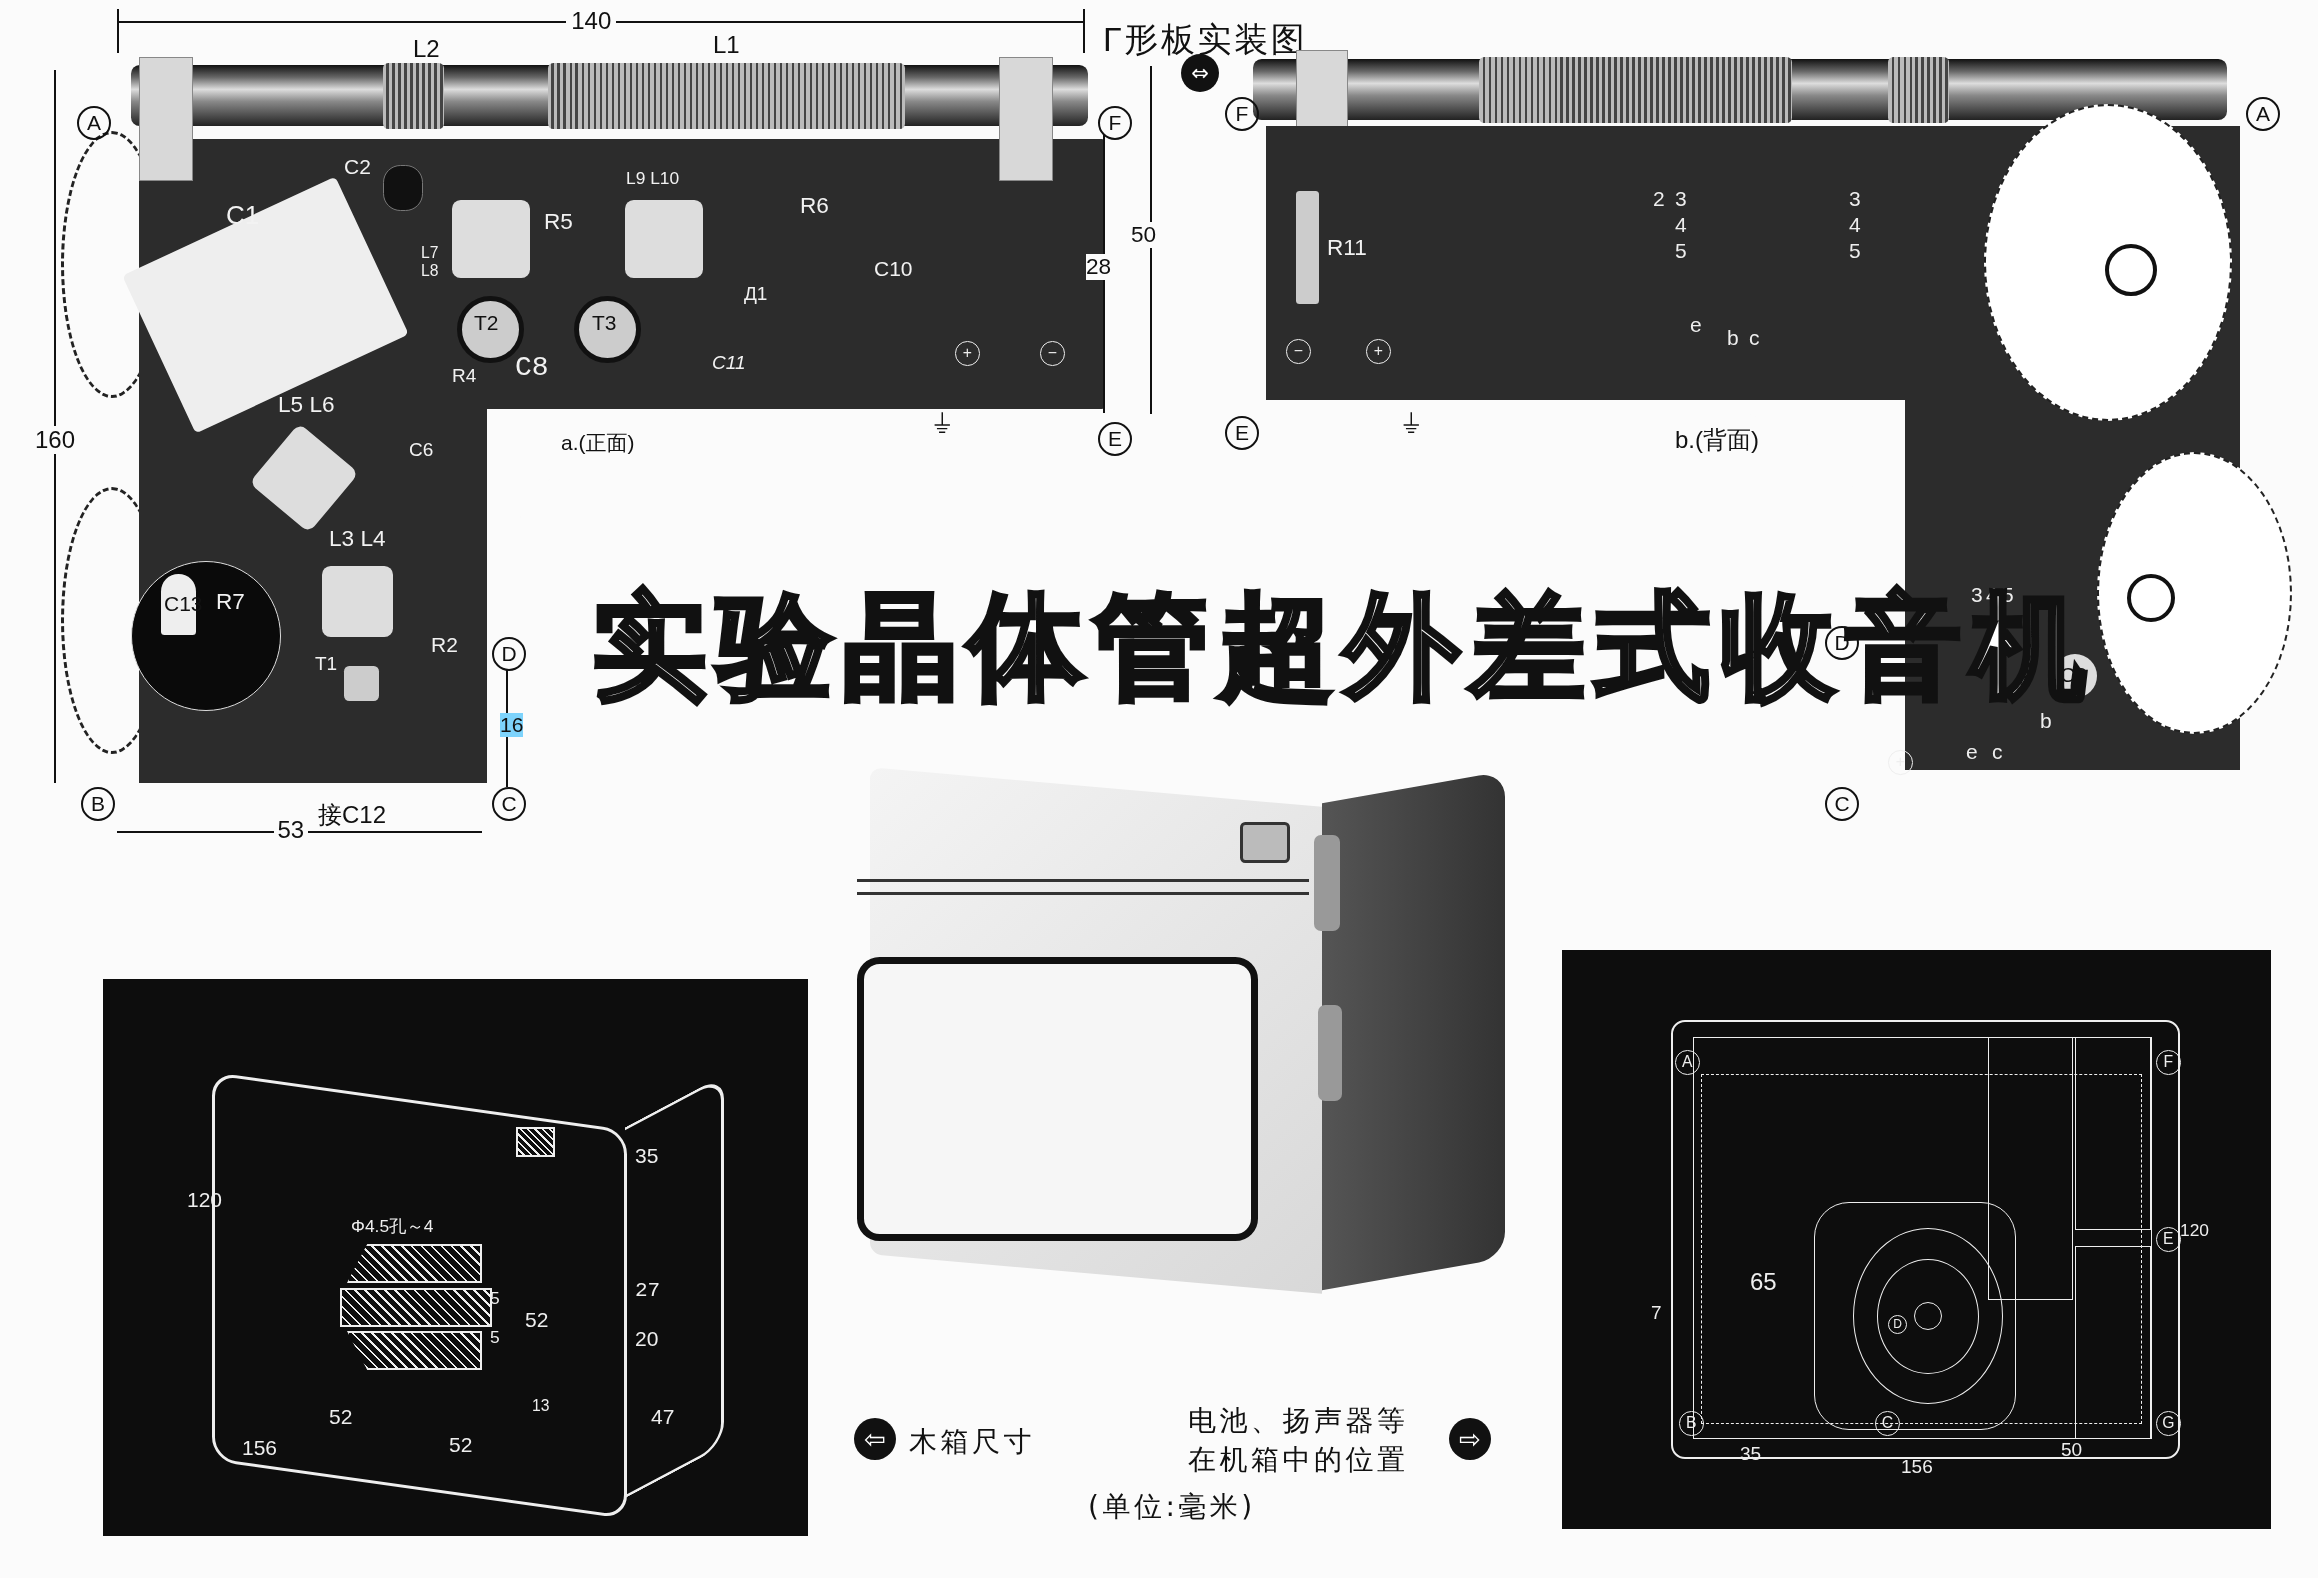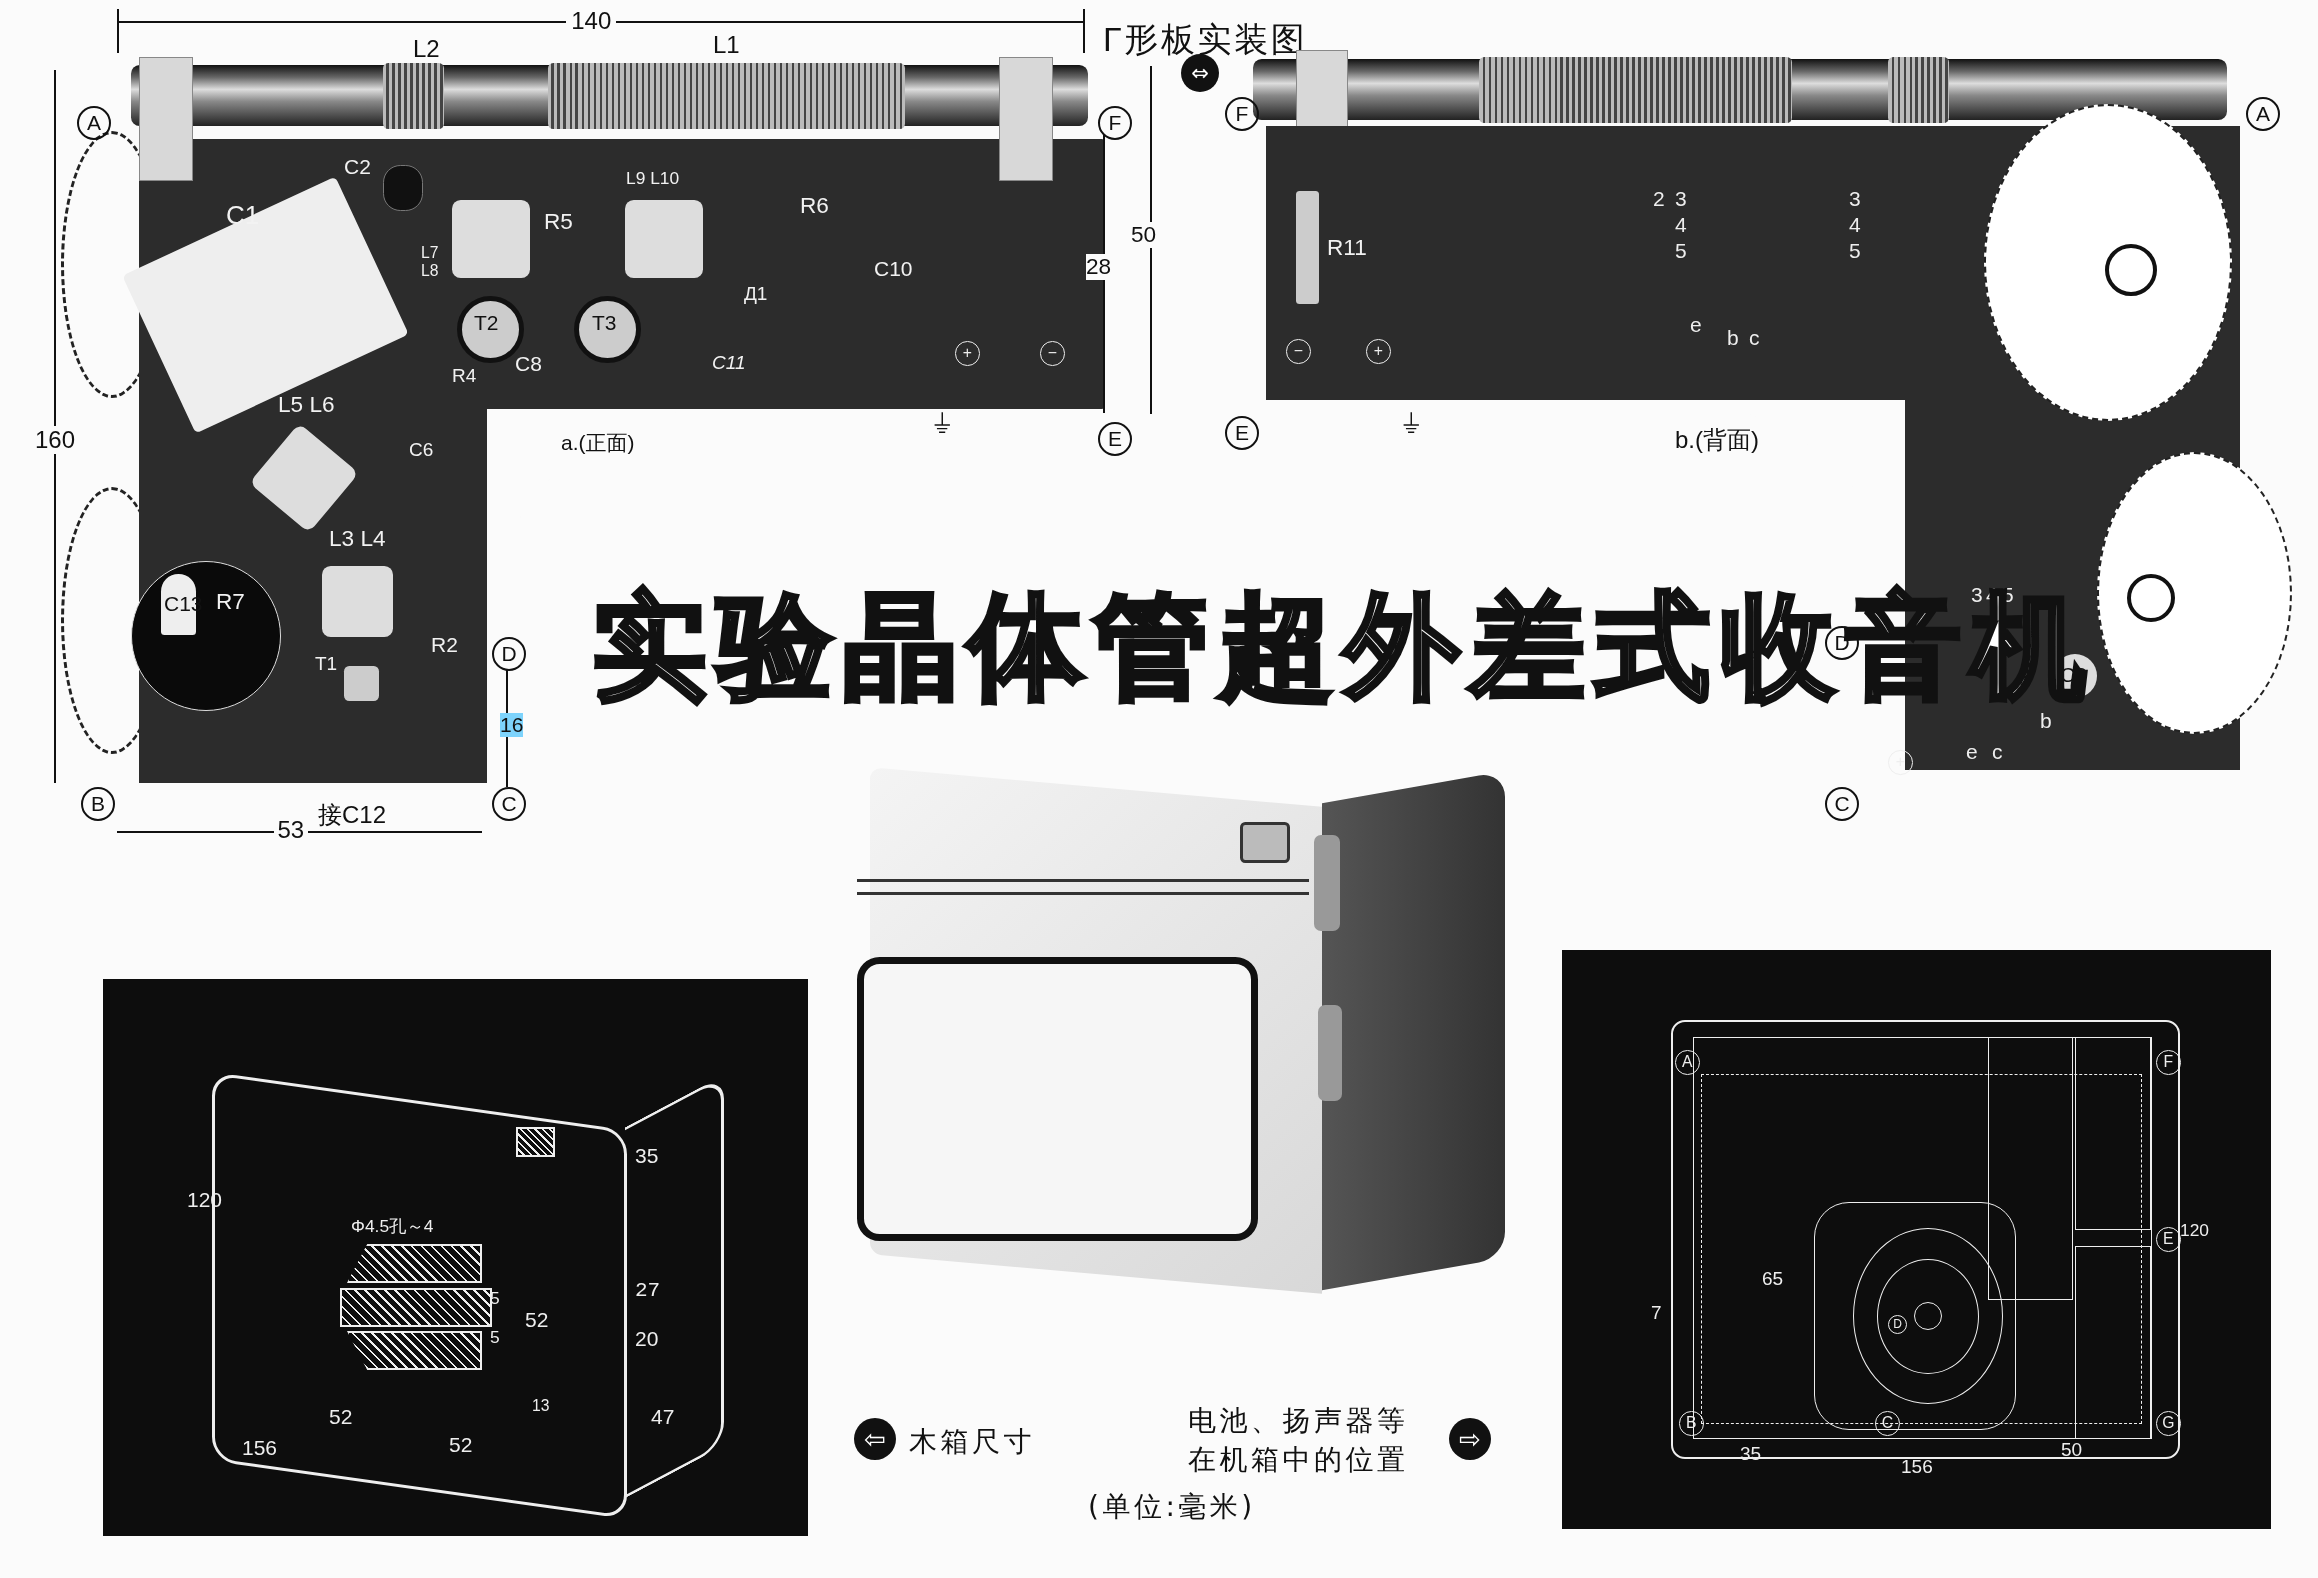--- a/index.html
+++ b/index.html
@@ -66,21 +66,21 @@
   <div class="lbl-w" style="left:626px;top:168px;font-size:17.4px;">L9 L10</div>
   <div class="lbl-w" style="left:421px;top:244px;font-size:15.7px;width:35px;">L7 L8</div>
   <div class="lbl-w" style="left:800px;top:193px;font-size:22.6px;">R6</div>
   <div class="lbl-w" style="left:744px;top:283px;font-size:19px;">Д1</div>
   <div class="lbl-w" style="left:874px;top:257px;font-size:21px;">C10</div>
 
   <div class="abs" style="left:457px;top:296px;width:57px;height:57px;border-radius:50%;background:#ccc;border:5.2px solid #111;"></div>
   <div class="abs" style="left:574px;top:296px;width:57px;height:57px;border-radius:50%;background:#ccc;border:5.2px solid #111;"></div>
   <div class="lbl-b" style="left:474px;top:311px;font-size:21px;">T2</div>
   <div class="lbl-b" style="left:592px;top:311px;font-size:21px;">T3</div>
-  <div class="lbl-w" style="left:515px;top:352px;font-size:21px;">C8</div>
+  <div class="lbl-w" style="left:515px;top:352px;font-size:28px;font-family:Liberation Mono, monospace;">C8</div>
   <div class="lbl-w" style="left:712px;top:352px;font-size:19px;font-style:italic;">C11</div>
   <div class="lbl-w" style="left:452px;top:365px;font-size:19px;">R4</div>
   <div class="lbl-w" style="left:409px;top:439px;font-size:19px;">C6</div>
   <div class="lbl-w" style="left:278px;top:392px;font-size:22.6px;">L5 L6</div>
   <div class="abs" style="left:265px;top:439px;width:78px;height:78px;background:#ddd;border-radius:8.7px;transform:rotate(40deg);"></div>
 
   <div class="lbl-w" style="left:329px;top:526px;font-size:22.6px;">L3 L4</div>
   <div class="abs" style="left:322px;top:566px;width:71px;height:71px;background:#ddd;border-radius:8.7px;"></div>
   <div class="abs" style="left:131px;top:561px;width:148px;height:148px;border-radius:50%;background:#0a0a0a;border:1.7px solid #ddd;"></div>
   <div class="abs" style="left:161px;top:574px;width:35px;height:61px;border-radius:17.4px 17.4px 3.5px 3.5px;background:#eee;"></div>
@@ -224,20 +224,20 @@
   <div class="abs" style="left:352px;top:352px;width:26px;height:26px;border:1.7px solid #eee;border-radius:50%;"></div>
 
   <div class="circ-w" style="left:113px;top:100px;">A</div>
   <div class="circ-w" style="left:594px;top:100px;">F</div>
   <div class="circ-w" style="left:594px;top:277px;">E</div>
   <div class="circ-w" style="left:117px;top:461px;">B</div>
   <div class="circ-w" style="left:313px;top:461px;">C</div>
   <div class="circ-w" style="left:594px;top:461px;">G</div>
   <div class="circ-w" style="left:326px;top:365px;width:17.4px;height:17.4px;line-height:17.4px;font-size:12px;">D</div>
 
-  <div class="wtxt" style="left:200px;top:318px;font-size:19px;">65</div>
+  <div class="wtxt" style="left:188px;top:318px;font-size:24px;">65</div>
   <div class="wtxt" style="left:89px;top:352px;font-size:19px;">7</div>
   <div class="wtxt" style="left:618px;top:270px;font-size:17.4px;">120</div>
   <div class="wtxt" style="left:178px;top:493px;font-size:19px;">35</div>
   <div class="wtxt" style="left:499px;top:489px;font-size:19px;">50</div>
   <div class="wtxt" style="left:339px;top:506px;font-size:19px;">156</div>
 </div>
 
 
 </body></html>

